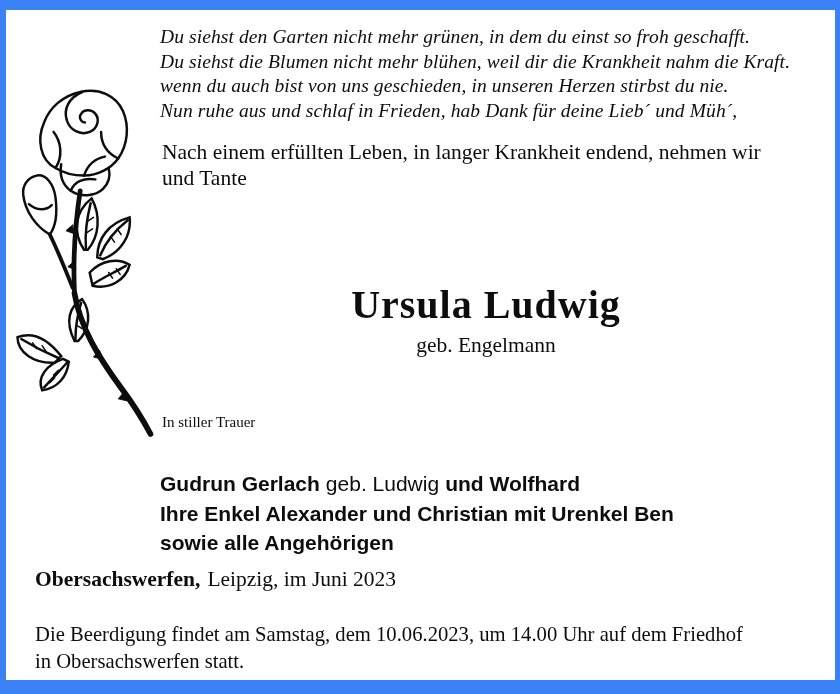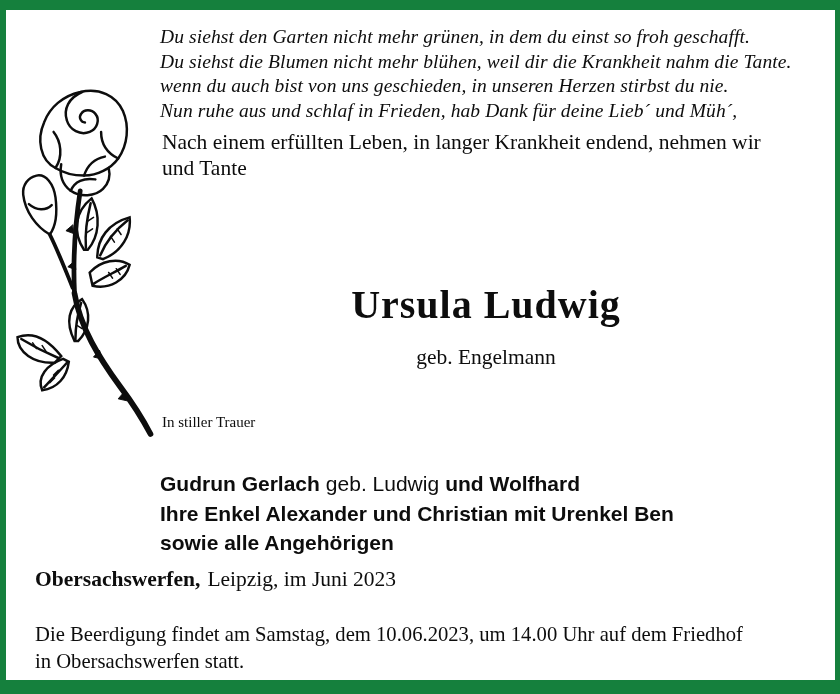--- a/index.html
+++ b/index.html
@@ -3,47 +3,47 @@
 <meta charset="utf-8">
 <style>
   html,body { margin:0; padding:0; }
   body {
     width:840px; height:694px;
     background:#000;
     font-family:"Liberation Serif", serif;
     color:#0d0d0d;
     overflow:hidden;
   }
-  .frame { position:relative; width:840px; height:694px; background:#15803d; }
+  .frame { position:relative; width:840px; height:694px; background:#3b82f6; }
   .page {
     position:absolute; left:6px; top:10px; right:5px; bottom:14px;
     background:#ffffff;
     overflow:hidden;
   }
   .rose {
     position:absolute; left:2px; top:55px;
     width:152px; height:396px;
   }
   .poem {
     position:absolute; left:154px; top:15px;
     font-style:italic; font-size:19.5px; line-height:24.6px;
     white-space:nowrap; letter-spacing:0.1px;
   }
   .intro {
-    position:absolute; left:156px; top:119px;
+    position:absolute; left:156px; top:129px;
     font-size:21.5px; line-height:26px; white-space:nowrap;
   }
   .name-block {
     position:absolute; left:145px; top:271px; width:670px;
     text-align:center;
   }
   .deceased-name {
     font-size:40px; font-weight:bold; letter-spacing:1px;
   }
-  .maiden { font-size:21.5px; margin-top:17px; }
+  .maiden { font-size:21.5px; margin-top:5px; }
   .dates { font-size:22.5px; margin-top:2px; }
   .dates .death { margin-left:26px; }
   .trauer {
     position:absolute; left:156px; top:404px;
     font-size:15px;
   }
   .mourners {
     position:absolute; left:154px; top:447px;
     font-family:"Liberation Sans", sans-serif;
     font-size:21px; line-height:29.5px; white-space:nowrap;margin-top:12px;
@@ -106,21 +106,21 @@
       <path d="M 56 298 C 42 280 26 272 10 278 C 10 294 27 306 49 305 Z"></path>
       <path d="M 14 280 C 27 288 41 295 53 300"></path>
       <path d="M 64 304 C 62 320 52 332 36 334 C 30 320 41 307 58 301 Z"></path>
       <path d="M 38 331 C 47 321 56 312 62 305"></path>
 
       <path d="M 84 156 L 90 152 M 83 168 L 89 164 M 108 172 L 112 178 M 115 164 L 119 170 M 106 210 L 110 216 M 114 206 L 118 212 M 74 256 L 79 259 M 73 266 L 78 269 M 26 284 L 30 290 M 36 287 L 40 293 M 48 318 L 53 313 M 44 326 L 49 321" stroke-width="1.6"></path>
     </svg>
 
     <div class="poem">
       <div>Du siehst den Garten nicht mehr grünen, in dem du einst so froh geschafft.</div>
-      <div>Du siehst die Blumen nicht mehr blühen, weil dir die Krankheit nahm die Tante.</div>
+      <div>Du siehst die Blumen nicht mehr blühen, weil dir die Krankheit nahm die Kraft.</div>
       <div>wenn du auch bist von uns geschieden, in unseren Herzen stirbst du nie.</div>
       <div>Nun ruhe aus und schlaf in Frieden, hab Dank für deine Lieb´ und Müh´,</div>
     </div>
 
     <div class="intro">
       <div>Nach einem erfüllten Leben, in langer Krankheit endend, nehmen wir</div>
       <div>und Tante</div>
     </div>
 
     <div class="name-block">

